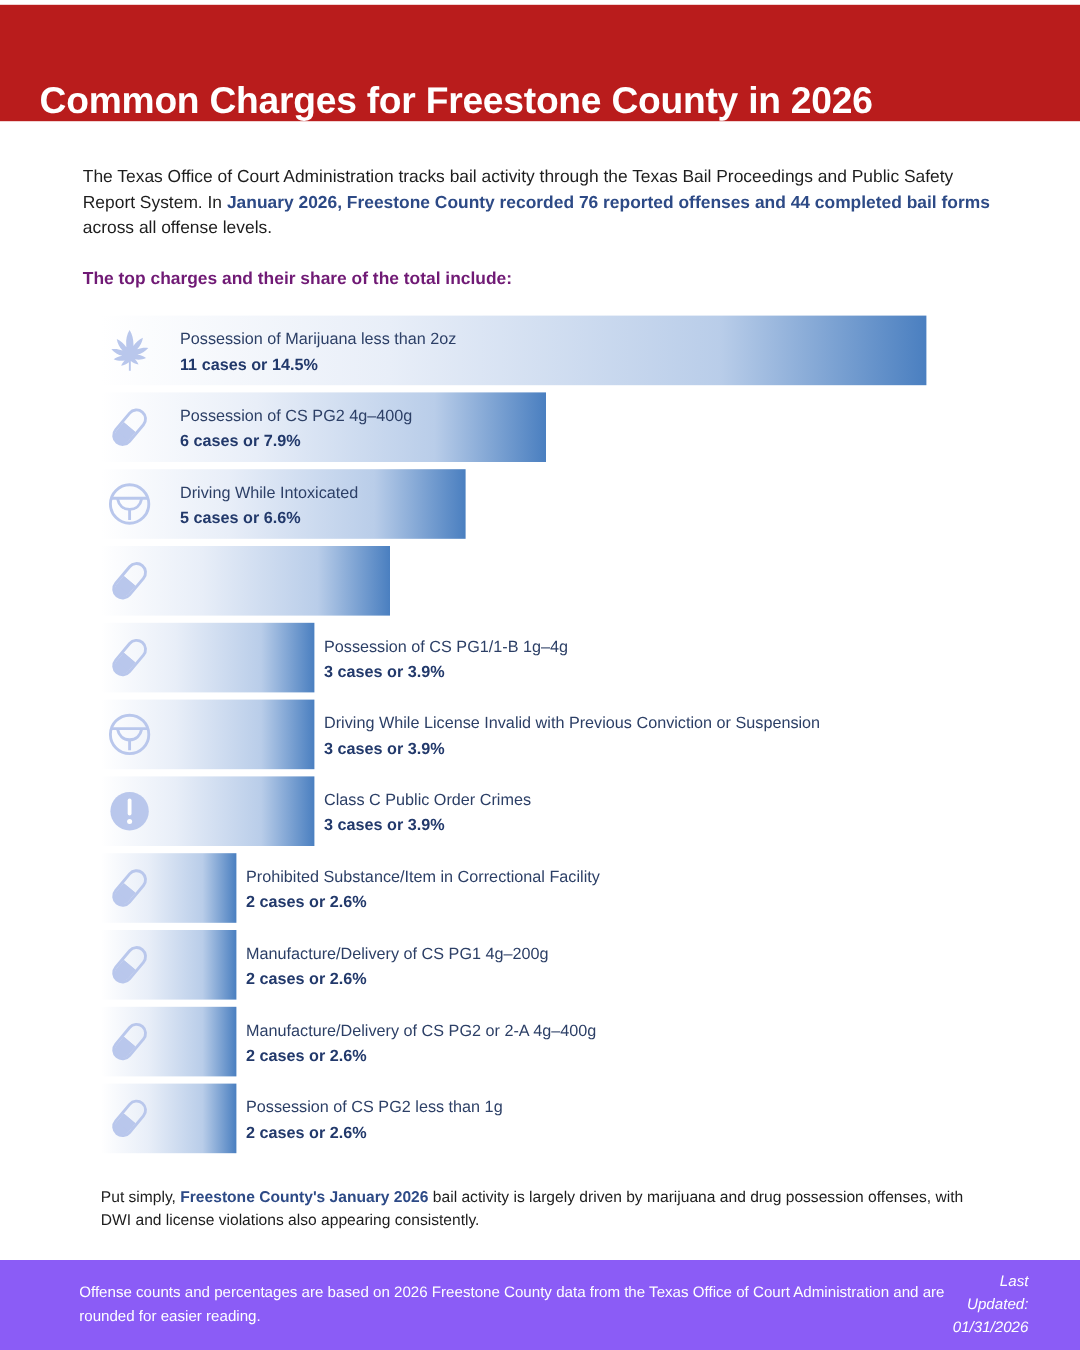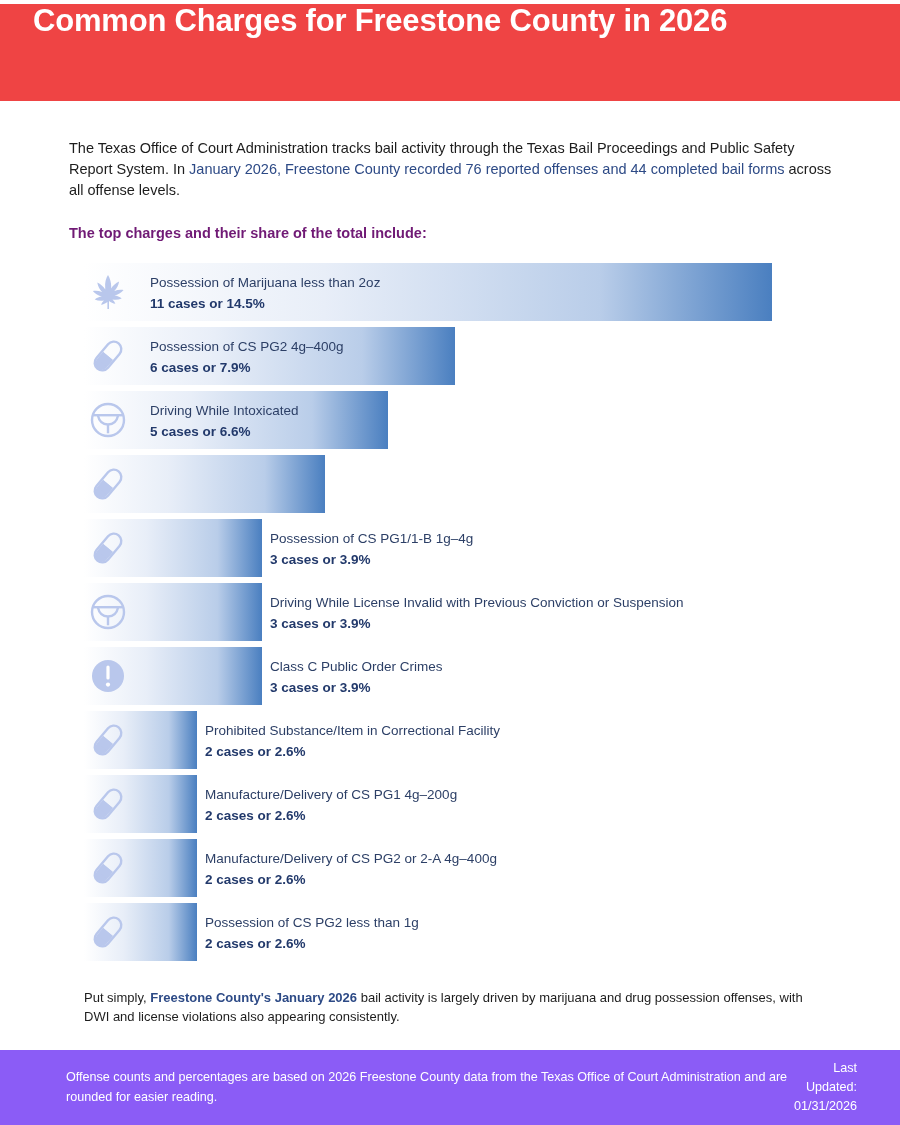--- a/index.html
+++ b/index.html
@@ -17,23 +17,23 @@
     position: relative;
   }
 
   
   .header-band {
     position: absolute;
     left: 0;
     top: 4px;
     width: 900px;
     height: 97px;
-    background: #ef4444;
+    background: #b91c1c;
     display: flex;
-    align-items: flex-start;
+    align-items: flex-end;
   }
   .header-title {
     color: #ffffff;
     font-size: 31px;
     font-weight: bold;
     letter-spacing: -0.2px;
     padding-left: 33px;
     line-height: 1.1;
     white-space: nowrap;
   }
@@ -46,21 +46,21 @@
     width: 900px;
   }
   .intro {
     margin: 37px 62px 0 69px;
     font-size: 14.5px;
     line-height: 1.45;
     color: #1d1d1d;
   }
   .intro .hl {
     color: #2d4a86;
-    font-weight: normal;
+    font-weight: bold;
   }
   .subhead {
     margin: 24px 69px 0 69px;
     font-size: 14.5px;
     font-weight: bold;
     color: #701a75;
   }
 
   
   .bars {
@@ -138,20 +138,21 @@
     padding: 0 43px 0 66px;
   }
   .footer-note {
     color: #ffffff;
     font-size: 12.6px;
     line-height: 1.55;
   }
   .footer-updated {
     color: #ffffff;
     font-size: 12.6px;
+    font-style: italic;
     text-align: right;
     line-height: 1.5;
   }
 </style>
 </head>
 <body>
 
 <div class="header-band">
   <div class="header-title">Common Charges for Freestone County in 2026</div>
 </div>

